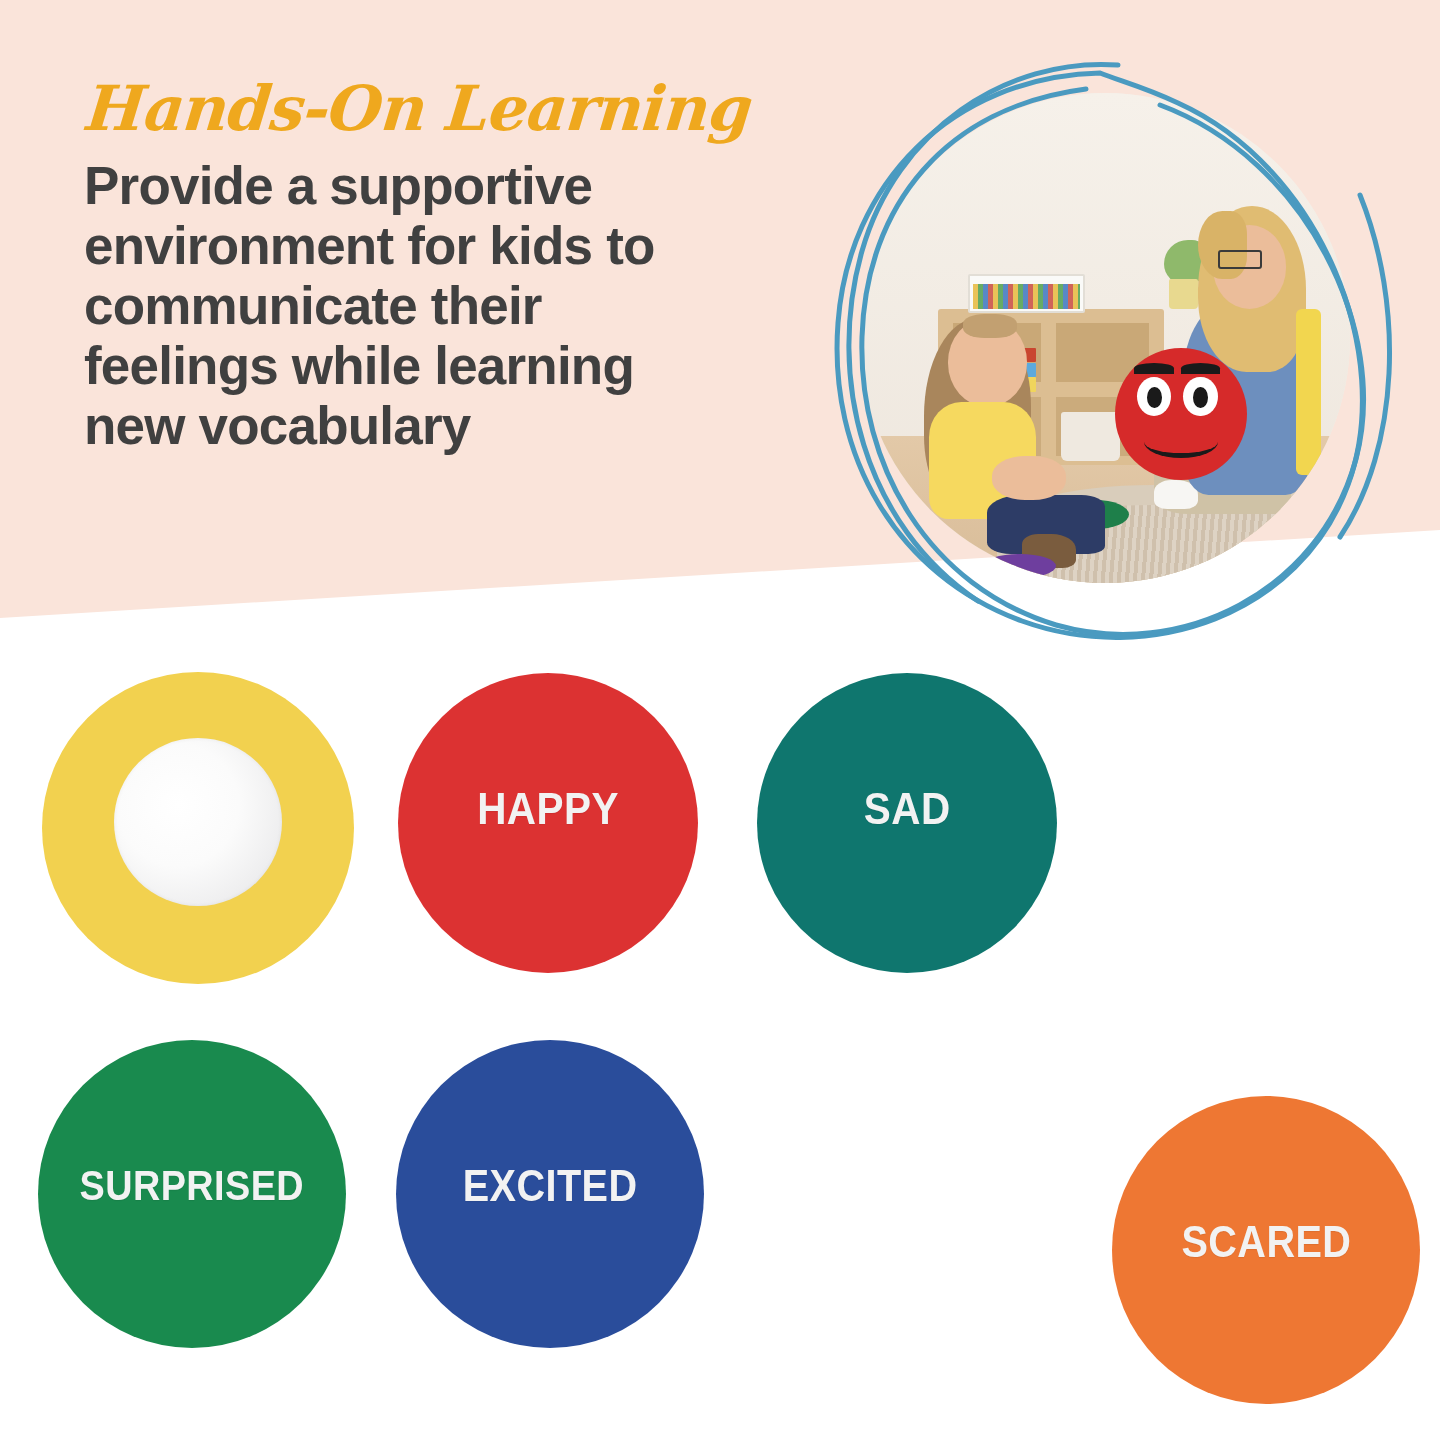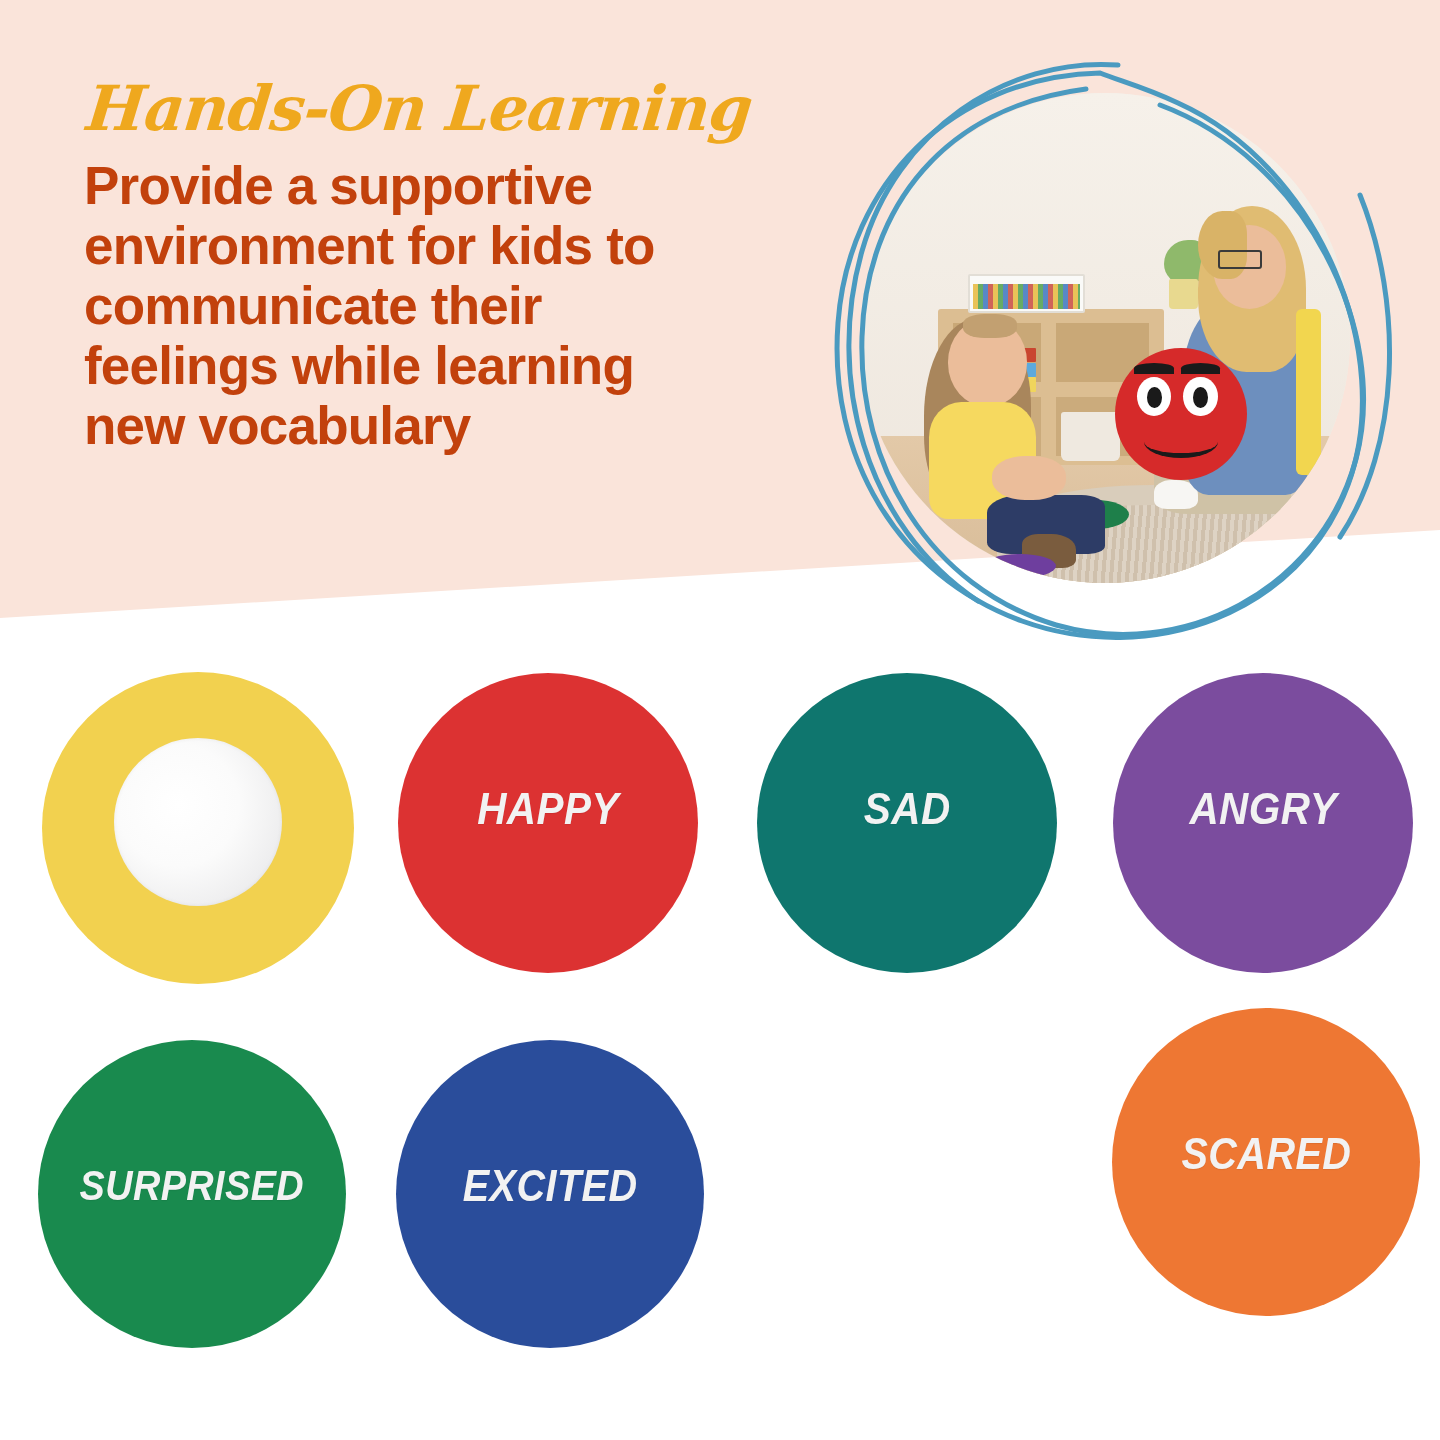--- a/index.html
+++ b/index.html
@@ -114,21 +114,21 @@
   #disc-green{ left:41%; top:83%; width:14%; height:6%; background:#1E7F4A; border-radius:50%; }
   #disc-purple{ left:25%; top:94%; width:15%; height:5%; background:#6E3E9E; border-radius:50%; }
 
   #scribble{ position:absolute; left:0; top:0; width:600px; height:610px; pointer-events:none; }
 
   
   #cushion-grid{ position:absolute; left:0; top:0; width:1440px; height:1440px; z-index:3; }
   .cushion{
     position:absolute;
     border-radius:50%;
-    display:flex; align-items:center; justify-content:center;font-style:italic;
+    display:flex; align-items:center; justify-content:center;
   }
   .cushion .label{
     color:#F2F2F2;
     font-weight:700;
     letter-spacing:0.5px;
     transform:scaleX(0.92);
     text-shadow:0 1px 1px rgba(0,0,0,.07);
     white-space:nowrap;
     pointer-events:none;
   }
@@ -139,21 +139,21 @@
     box-shadow:inset 0 0 4px rgba(0,0,0,.06);
   }
 </style>
 </head>
 <body>
 
 <div id="hero-panel" style="background: rgb(250, 228, 218);"></div>
 
 <div id="copy-block">
   <div id="headline-script" style="color: rgb(239, 168, 30);">Hands-On Learning</div>
-  <div id="headline-body" style="color: #c2410c;">Provide a supportive environment for kids to communicate their feelings while learning new vocabulary</div>
+  <div id="headline-body" style="color: #404040;">Provide a supportive environment for kids to communicate their feelings while learning new vocabulary</div>
 </div>
 
 <div id="photo-area">
   <div id="photo-circle">
     <div class="ph" id="wall"></div>
     <div class="ph" id="floor"></div>
     <div class="ph" id="rug"></div>
     <div class="ph" id="rug2"></div>
     <div class="ph" id="shelf"></div>
     <div class="ph" id="shelf-in1"></div>
@@ -215,29 +215,26 @@
   </div>
 
   <div class="cushion" style="left: 398px; top: 673px; width: 300px; height: 300px; background: rgb(220, 50, 50);">
     <span class="label" style="font-size:44px; transform:translateY(-14px) scaleX(0.92);">HAPPY</span>
   </div>
 
   <div class="cushion" style="left: 757px; top: 673px; width: 300px; height: 300px; background: #0f766e;">
     <span class="label" style="font-size:44px; transform:translateY(-14px) scaleX(0.92);">SAD</span>
   </div>
 
-  <div class="cushion" style="left: 1113px; top: 673px; width: 300px; height: 300px; background: rgb(123, 76, 158);">
-    <span class="label" style="font-size:44px; transform:translateY(-14px) scaleX(0.92);">ANGRY</span>
-  </div>
 
   <div class="cushion" style="left: 38px; top: 1040px; width: 308px; height: 308px; background: rgb(25, 138, 78); align-items: center;">
     <span class="label" style="font-size:42px; transform:translateY(-8px) scaleX(0.9);">SURPRISED</span>
   </div>
 
   <div class="cushion" style="left: 396px; top: 1040px; width: 308px; height: 308px; background: rgb(42, 77, 155);">
     <span class="label" style="font-size:44px; transform:translateY(-8px) scaleX(0.9);">EXCITED</span>
   </div>
 
 
-  <div class="cushion" style="left: 1112px; top: 1008px; width: 308px; height: 308px; background: rgb(238, 119, 51); justify-content: center;">
+  <div class="cushion" style="left: 1112px; top: 1096px; width: 308px; height: 308px; background: rgb(238, 119, 51); justify-content: center;">
     <span class="label" style="font-size:44px; transform:translateY(-8px) scaleX(0.9);">SCARED</span>
   </div>
 </div>
 
 </body></html>

